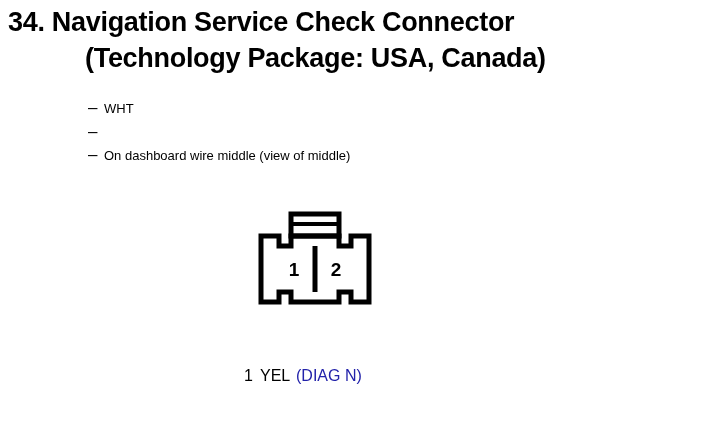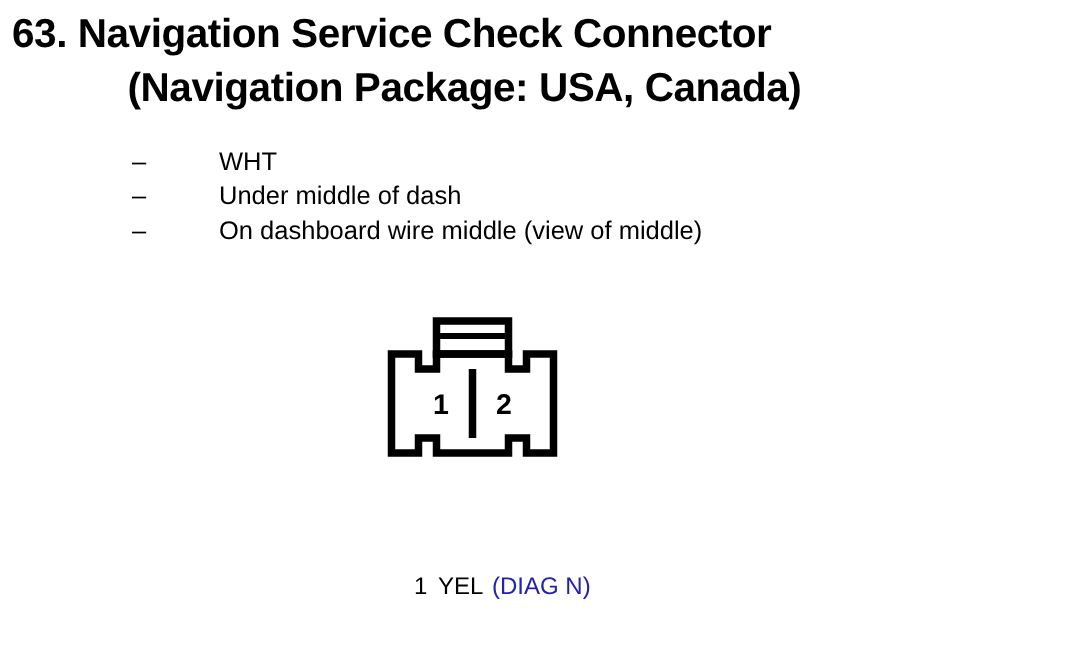--- a/index.html
+++ b/index.html
@@ -52,42 +52,40 @@
     line-height: 23px;
     color: #000000;
     white-space: nowrap;
   }
   .bullet-dash {
     width: 16px;
     flex: 0 0 16px;
     font-size: 17px;
   }
   .bullet-text {
-    font-size: 17px;
-    margin-left: 42px;
+    font-size: 13px;
   }
 
   
   .connector-wrap {
     position: absolute;
     left: 255px;
     top: 210px;
     width: 120px;
     height: 100px;
   }
   .connector-svg {
     display: block;
   }
 
   
   .pin-legend {
     position: absolute;
     left: 244px;
-    top: 380px;
-    margin-left: 32px;
+    top: 364px;
   }
   .pin-row {
     font-size: 16px;
     line-height: 23px;
     white-space: nowrap;
     color: #000000;
   }
   .pin-num {
     display: inline-block;
     width: 16px;
@@ -97,34 +95,33 @@
     min-width: 36px;
   }
   .pin-signal {
     color: #2222aa;
   }
 </style>
 </head>
 <body>
 
 <div class="title-block">
-  <div class="title-line title-line-1">63. Navigation Service Check Connector</div>
-  <div class="title-line title-line-2">(Navigation Package: USA, Canada)</div>
+  <div class="title-line title-line-1">34. Navigation Service Check Connector</div>
+  <div class="title-line title-line-2">(Technology Package: USA, Canada)</div>
 </div>
 
 <div class="bullet-list">
 
   <div class="bullet-row">
     <span class="bullet-dash">–</span>
     <span class="bullet-text">WHT</span>
   </div>
 
   <div class="bullet-row">
     <span class="bullet-dash">–</span>
-    <span class="bullet-text">Under middle of dash</span>
   </div>
 
   <div class="bullet-row">
     <span class="bullet-dash">–</span>
     <span class="bullet-text">On dashboard wire middle (view of middle)</span>
   </div>
 
 </div>
 
 <div class="connector-wrap">

